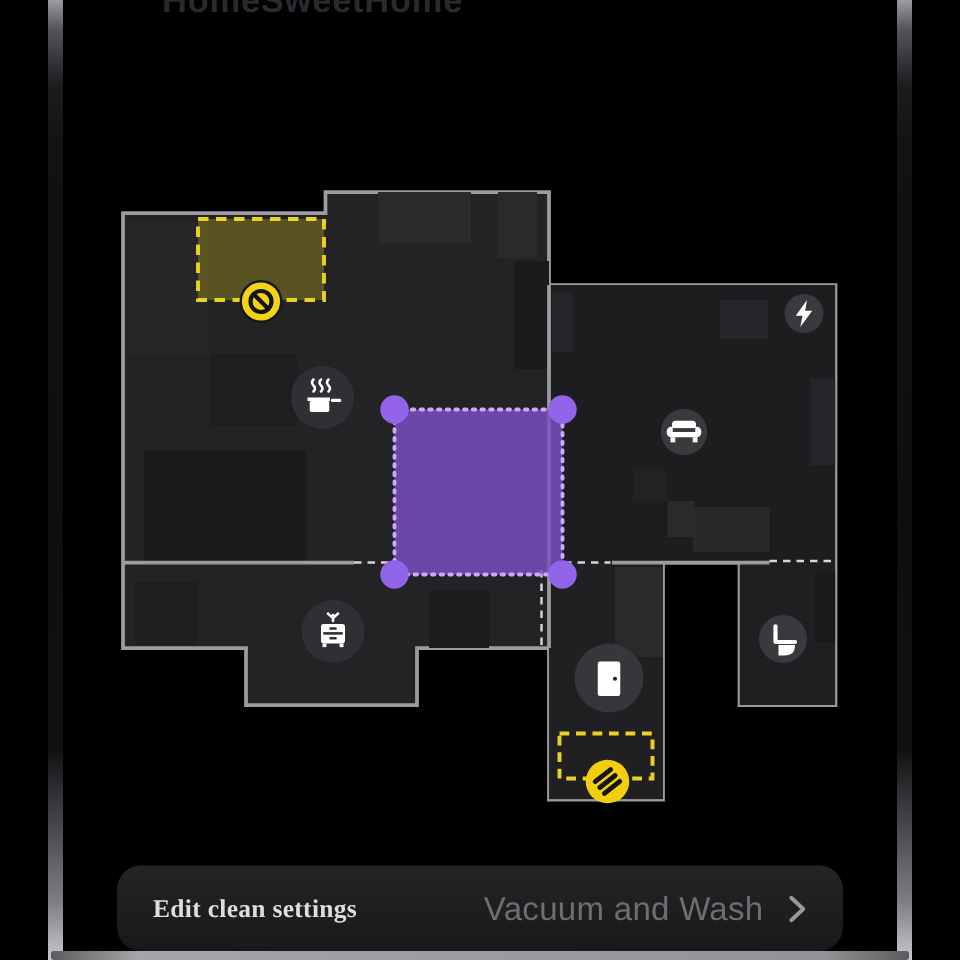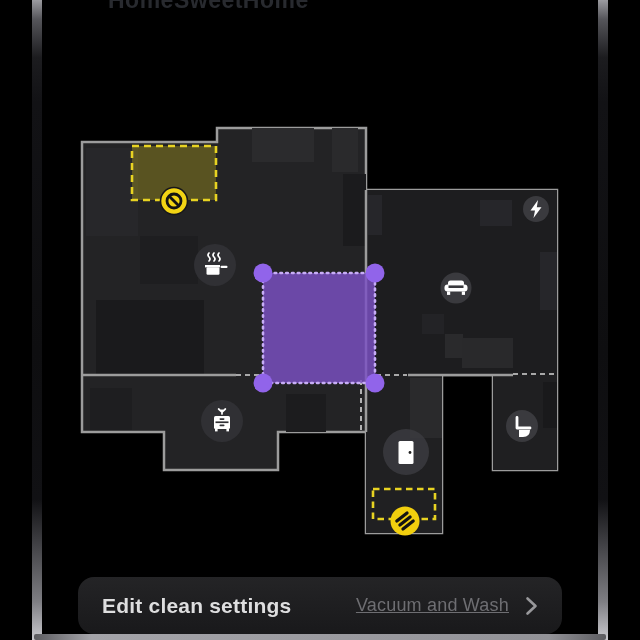--- a/index.html
+++ b/index.html
@@ -16,23 +16,23 @@
   
   .title-clip{position:absolute;left:88px;top:0;height:13px;width:360px;overflow:hidden;margin-left:20px;}
   .title-clip span{display:inline-block;transform:translateY(-13px);font-size:23px;font-weight:600;
          letter-spacing:.5px;color:#282a2f;white-space:nowrap;}
   
   svg.map{position:absolute;left:0;top:0;}
   
   .bottom-card{position:absolute;left:78px;top:577px;width:484px;height:57px;border-radius:16px;
          background:linear-gradient(180deg,#242426,#19191b);display:flex;align-items:center;
          justify-content:space-between;padding:0 24px;box-sizing:border-box;}
-  .edit-label{font-size:21px;font-weight:600;color:#dededf;letter-spacing:.2px;}
+  .edit-label{font-size:17px;font-weight:600;color:#dededf;letter-spacing:.2px;font-family:Liberation Serif, serif;}
   .mode-group{display:flex;align-items:center;gap:16px;cursor:pointer;}
-  .mode-label{font-size:18px;font-weight:400;color:#6e6e72;letter-spacing:.2px;text-decoration:underline;}
+  .mode-label{font-size:22px;font-weight:400;color:#6e6e72;letter-spacing:.2px;}
 </style>
 </head>
 <body>
 
 <div class="stage">
 
   <div class="title-clip">
     <span>HomeSweetHome</span>
   </div>
 

